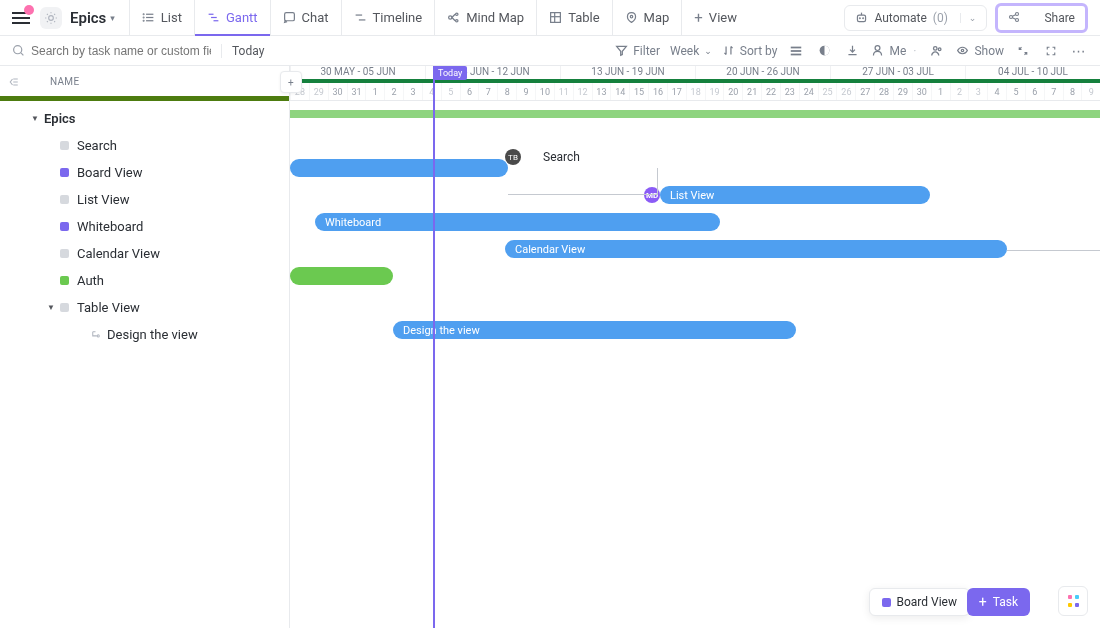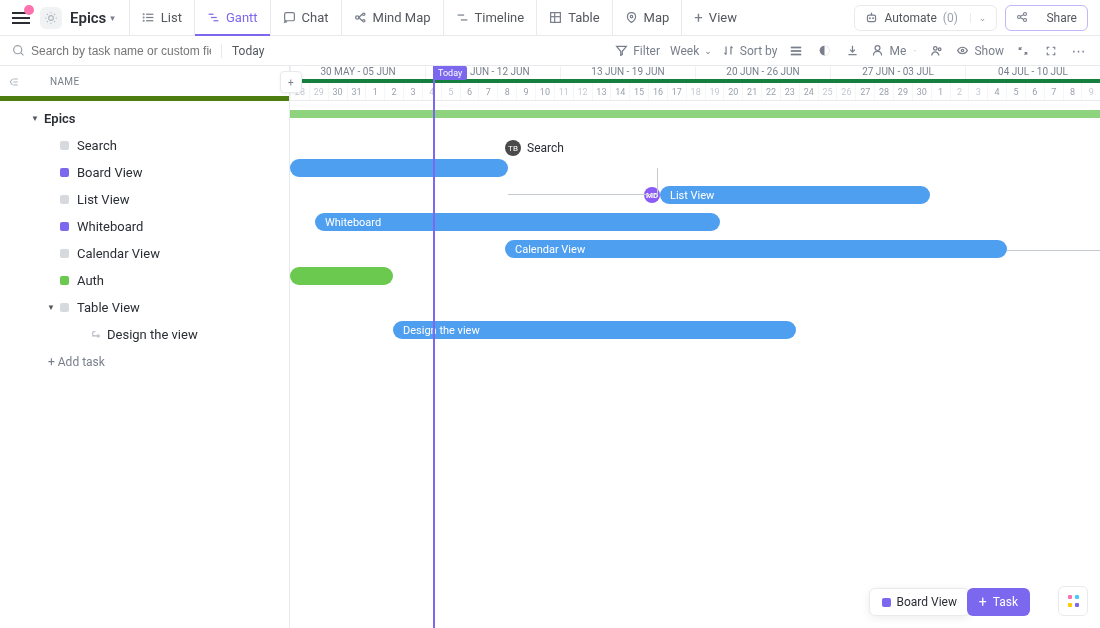--- a/index.html
+++ b/index.html
@@ -15,21 +15,21 @@
 .space-name { font-weight: 600; font-size: 15px; margin-right: 4px; }
 .caret { font-size: 9px; color: #787f8b; margin-right: 14px; }
 .view-tabs { display: flex; align-items: flex-start; gap: 0; flex: 1; }
 .tab { display: flex; align-items: center; gap: 6px; padding: 0 12px; height: 36px; color: #54575d; cursor: pointer; border-left: 1px solid #e8eaed; }
 .tab:first-child { border-left: 1px solid #e8eaed; }
 .tab svg { width: 13px; height: 13px; }
 .tab.active { color: #7b68ee; box-shadow: inset 0 -2px 0 #7b68ee; }
 .tab.active svg { stroke: #7b68ee; }
 .automate { display:flex;align-items:center;gap:6px;border:1px solid #e8eaed;border-radius:6px;padding:5px 10px;font-size:12px;color:#54575d;cursor:pointer;margin-right:8px;}
 .automate .chev { font-size:9px;color:#9ba1ab;margin-left:6px;border-left:1px solid #e8eaed;padding-left:8px;}
-.share-btn { display:flex;gap:18px;border:1px solid #c4b5fd;border-radius:6px;padding:5px 10px;font-size:12px;color:#54575d;cursor:pointer;}
+.share-btn { display:flex;gap:24px;border:3px solid #c4b5fd;border-radius:6px;padding:5px 10px;font-size:12px;color:#54575d;cursor:pointer;}
 
 
 .secondbar { height: 30px; display:flex;align-items:center;padding:0 12px;border-bottom:1px solid #e8eaed;gap:10px;}
 .search-wrap { display:flex;align-items:center;gap:6px;color:#b0b5bf;font-size:12px;}
 .search-wrap input { border:none;outline:none;font-size:12px;color:#2a2e34;width:180px;}
 .sep { width:1px;height:14px;background:#e8eaed;}
 .today-link { font-size:12px;color:#54575d;cursor:pointer;}
 .flex-fill { flex:1; }
 .tool { display:flex;align-items:center;gap:5px;color:#787f8b;font-size:12px;cursor:pointer;}
 .tool svg { width:13px;height:13px; }
@@ -59,21 +59,21 @@
 .dayhdr div { width:19px;text-align:center;font-size:9px;color:#9ba1ab;border-left:1px solid #f5f6f7;line-height:18px;}
 .dayhdr div.wk { color:#c5c9d0; }
 .ganttbody { position:relative; }
 .grow { height:27px;position:relative; }
 .bar { position:absolute;height:18px;top:4px;border-radius:9px;display:flex;align-items:center;padding:0 10px;font-size:11px;color:#fff;white-space:nowrap;}
 .bar.blue { background:#4f9ff0; }
 .bar.green { background:#6bc950; }
 .bar.summary { background:#8ed47f;height:8px;top:9px;border-radius:0;}
 .avatar { width:16px;height:16px;border-radius:50%;background:#4a4a4a;color:#fff;font-size:8px;display:flex;align-items:center;justify-content:center;margin-right:6px;}
 .avatar.green{background:#8b5cf6;font-weight:bold;}
-.searchlbl { position:absolute;top:12px;display:flex;align-items:center;font-size:12px;color:#2a2e34;gap:0;}
+.searchlbl { position:absolute;top:21px;display:flex;align-items:center;font-size:12px;color:#2a2e34;gap:16px;}
 .listlbl { position:absolute;height:18px;top:4px;display:flex;align-items:center;font-size:12px;color:#2a2e34;gap:4px;}
 .today-marker { position:absolute;top:0;bottom:0;width:2px;background:#7b68ee;z-index:2;left:143px;}
 .today-flag { position:absolute;top:0;left:143px;background:#7b68ee;color:#fff;font-size:9px;padding:2px 5px;border-radius:2px;z-index:3;}
 .link-line { position:absolute;border:1px solid #c5c9d0;border-top:none;border-left:none;pointer-events:none;}
 
 
 .float-bv { position:absolute;bottom:12px;right:130px;background:#fff;border:1px solid #e8eaed;border-radius:6px;padding:6px 12px;display:flex;align-items:center;gap:6px;font-size:12px;box-shadow:0 2px 8px rgba(0,0,0,.08);cursor:pointer;}
 .float-task { position:absolute;bottom:12px;right:70px;background:#7b68ee;color:#fff;border-radius:6px;padding:6px 12px;display:flex;align-items:center;gap:6px;font-size:12px;cursor:pointer;}
 .float-apps { position:absolute;bottom:12px;right:12px;width:30px;height:30px;border:1px solid #e8eaed;border-radius:6px;display:flex;align-items:center;justify-content:center;cursor:pointer;}
 .float-apps div{width:4px;height:4px;border-radius:1px;}
@@ -118,34 +118,34 @@
       </div>
     <div class="tab">
         <svg viewBox="0 0 16 16" fill="none" stroke="#787f8b" stroke-width="1.5">
           <path d="M3 11l-1 3 3-1"></path>
           <rect x="2" y="2" width="12" height="10" rx="2"></rect>
         </svg>
         <span>Chat</span>
       </div>
     <div class="tab">
         <svg viewBox="0 0 16 16" fill="none" stroke="#787f8b" stroke-width="1.5">
+          <line x1="2" y1="5" x2="10" y2="5"></line>
+          <line x1="6" y1="11" x2="14" y2="11"></line>
+        </svg>
+        <span>Timeline</span>
+      </div>
+    <div class="tab">
+        <svg viewBox="0 0 16 16" fill="none" stroke="#787f8b" stroke-width="1.5">
           <circle cx="4" cy="8" r="2"></circle>
           <circle cx="12" cy="4" r="1.5"></circle>
           <circle cx="12" cy="12" r="1.5"></circle>
           <line x1="6" y1="8" x2="10" y2="4"></line>
           <line x1="6" y1="8" x2="10" y2="12"></line>
         </svg>
         <span>Mind Map</span>
-      </div>
-    <div class="tab">
-        <svg viewBox="0 0 16 16" fill="none" stroke="#787f8b" stroke-width="1.5">
-          <line x1="2" y1="5" x2="10" y2="5"></line>
-          <line x1="6" y1="11" x2="14" y2="11"></line>
-        </svg>
-        <span>Timeline</span>
       </div>
     <div class="tab">
         <svg viewBox="0 0 16 16" fill="none" stroke="#787f8b" stroke-width="1.5">
           <rect x="2" y="2" width="12" height="12"></rect>
           <line x1="2" y1="7" x2="14" y2="7"></line>
           <line x1="7" y1="2" x2="7" y2="14"></line>
         </svg>
         <span>Table</span>
       </div>
     <div class="tab">
@@ -307,21 +307,20 @@
           <span class="sq gray"></span>
           <span>Table View</span>
         </div>
       <div class="row subsub">
           <svg width="11" height="11" viewBox="0 0 16 16" fill="none" stroke="#b0b5bf" stroke-width="1.5" style="margin-right:6px">
             <path d="M4 4v6h6M4 4h4"></path>
             <circle cx="12" cy="10" r="1.5"></circle>
           </svg>
           <span>Design the view</span>
         </div>
-      <div class="add-task">+ Add task</div>
     </div>
   </div>
 
   <div class="rightpane">
     <div class="weekhdr" id="weekhdr">
         <div>30 MAY - 05 JUN</div>
         <div>06 JUN - 12 JUN</div>
         <div>13 JUN - 19 JUN</div>
         <div>20 JUN - 26 JUN</div>
         <div>27 JUN - 03 JUL</div>

